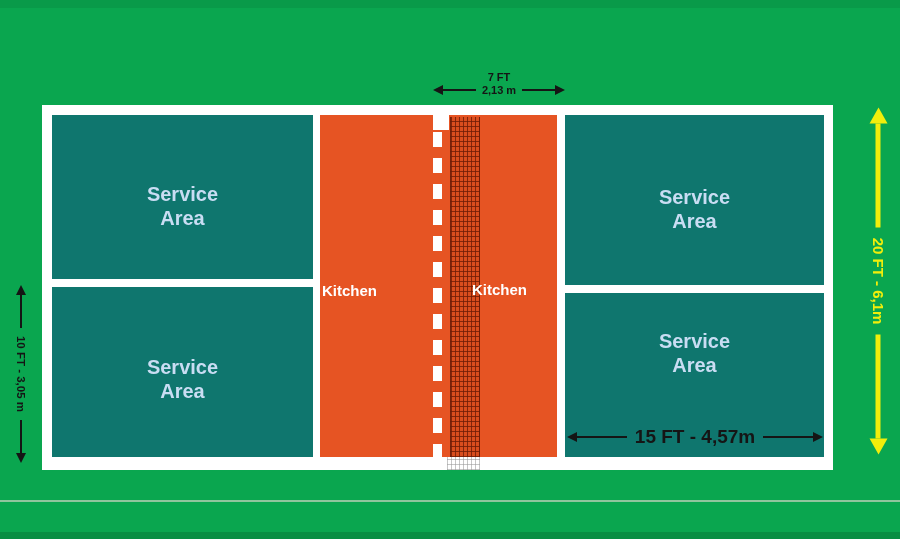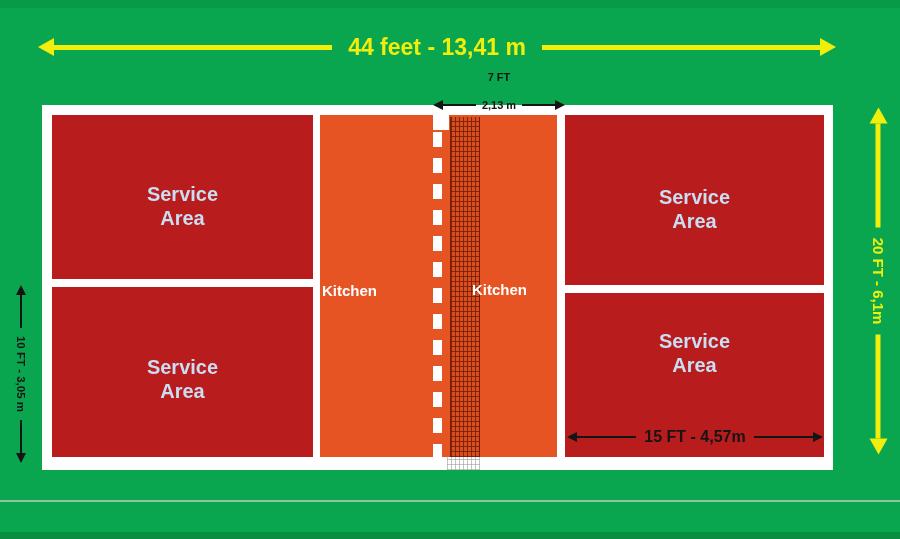--- a/index.html
+++ b/index.html
@@ -10,21 +10,21 @@
     font-weight:bold;
   }
   .abs{position:absolute;}
   
   .band-top{left:0;top:0;width:900px;height:8px;background:rgba(0,0,0,.07);}
   .thin-line{left:0;top:500px;width:900px;height:2px;background:rgba(255,222,222,.55);}
   .band-bottom{left:0;top:532px;width:900px;height:7px;background:rgba(0,0,0,.14);}
 
   
   .court{left:42px;top:105px;width:791px;height:365px;background:#ffffff;}
-  .blue{background:#b91c1c;display:flex;align-items:center;justify-content:center;}
+  .blue{background:#0f766e;display:flex;align-items:center;justify-content:center;}
   .tl{left:52px;top:115px;width:261px;height:164px;}
   .bl{left:52px;top:287px;width:261px;height:170px;}
   .tr{left:565px;top:115px;width:259px;height:170px;}
   .br{left:565px;top:293px;width:259px;height:164px;align-items:flex-start;}
   .br .svc{margin-top:36px;}
   .orange{left:320px;top:115px;width:237px;height:342px;background:#e65423;}
 
   .svc{color:#c9ddf3;font-size:20px;line-height:24px;text-align:center;display:flex;flex-direction:column;}
   .tl .svc,.tr .svc{margin-top:18px;}
   .bl .svc{margin-top:14px;}
@@ -66,31 +66,31 @@
   .ah-r.b{border:5px solid transparent;border-right:0;border-left:10px solid #151515;}
   .atext{white-space:nowrap;}
   .ytext{color:#f1ee0b;}
   .btext{color:#151515;}
 
   .arrow-top{left:38px;top:29px;width:798px;height:36px;}
   .arrow-top .atext{font-size:23px;margin:0 16px;}
 
   .kitchen-arrow{left:433px;top:71px;width:132px;}
   .ka-ft{color:#151515;font-size:11px;text-align:center;line-height:12px;}
-  .kitchen-arrow .h-arrow{height:12px;margin-top:16px;}
+  .kitchen-arrow .h-arrow{height:12px;margin-top:1px;}
   .kitchen-arrow .atext{font-size:11px;margin:0 6px;}
 
   .v-arrow{transform:rotate(90deg);}
   .arrow-left{left:-68px;top:363px;width:178px;height:22px;}
   .arrow-left .atext{font-size:11.5px;margin:0 8px;}
   .arrow-right{left:705px;top:270px;width:347px;height:22px;}
   .arrow-right .atext{font-size:15px;margin:0 10px;}
 
   .arrow-service{left:567px;top:430px;width:256px;height:14px;}
-  .arrow-service .atext{font-size:16px;margin:0 8px;}
+  .arrow-service .atext{font-size:19px;margin:0 8px;}
 </style>
 </head>
 <body>
 
 <div class="stage">
 
   <div class="abs band-top"></div>
   <div class="abs thin-line"></div>
   <div class="abs band-bottom"></div>
 
@@ -122,27 +122,20 @@
   </div>
 
   <div class="abs orange"></div>
   <div class="abs net"></div>
   <div class="abs net-under"></div>
   <div class="abs dash-tab"></div>
   <div class="abs dashed"></div>
   <div class="abs kitchen-label kl">Kitchen</div>
   <div class="abs kitchen-label kr">Kitchen</div>
 
-  <div class="abs h-arrow arrow-top">
-    <span class="ah ah-l y"></span>
-    <span class="line y"></span>
-    <span class="atext ytext">44 feet - 13,41 m</span>
-    <span class="line y"></span>
-    <span class="ah ah-r y"></span>
-  </div>
 
   <div class="abs kitchen-arrow">
     <div class="ka-ft">7 FT</div>
     <div class="h-arrow">
       <span class="ah ah-l b"></span>
       <span class="line b"></span>
       <span class="atext btext">2,13 m</span>
       <span class="line b"></span>
       <span class="ah ah-r b"></span>
     </div>

